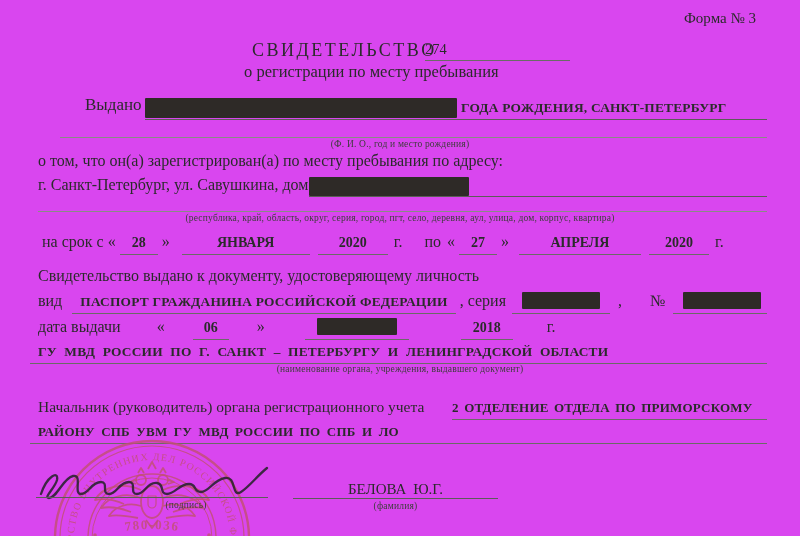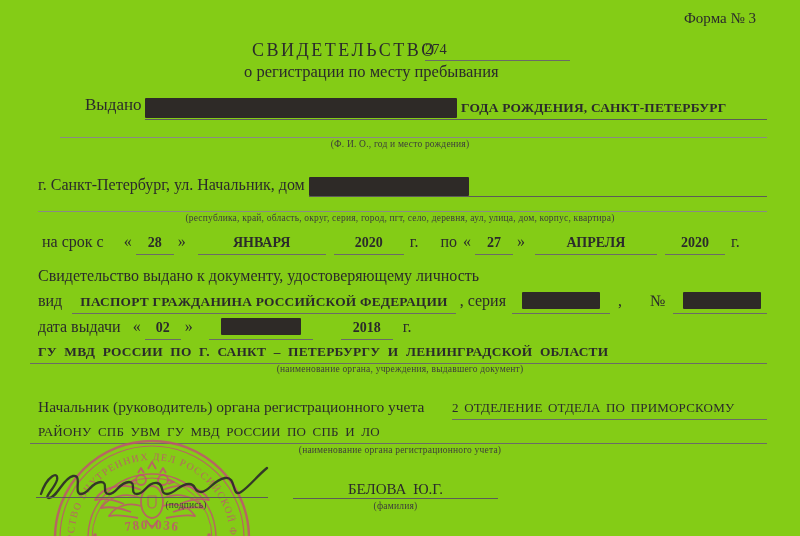--- a/index.html
+++ b/index.html
@@ -1,19 +1,19 @@
 <!DOCTYPE html>
 <html style="--stamp-color: #c25073;"><head>
 <meta charset="utf-8">
 <style>
   :root{ --stamp-color:#c25073; --ink:#2b2b2b; --line:#8a8a85; --uline:#6b6b66; }
   html,body{margin:0;padding:0;background:#e8e6e1;}
   .page{
     position:relative; width:800px; height:536px; overflow:hidden;
-    background:#84cc16; color:var(--ink);
+    background:#d946ef; color:var(--ink);
     font-family:"Liberation Serif","DejaVu Serif",serif;
     font-size:16px;
   }
   .abs{position:absolute;}
   .caption{font-size:9.5px; color:#3d3d3b; letter-spacing:.2px;}
   .center{text-align:center;}
   .hr{border-top:1px solid var(--line); height:0;}
   .redact{background:#2e2a27; border-radius:1px; display:inline-block;}
   .cell{display:inline-block; text-align:center; border-bottom:1px solid var(--uline);
         font-weight:bold; font-size:14px; padding-bottom:3px;}
@@ -36,30 +36,31 @@
   <div class="abs" style="top:62px; left:244px; font-size:16.5px;">о регистрации по месту пребывания</div>
 
   <div class="abs" style="top:95px; left:85px; font-size:17px;">Выдано</div>
   <div class="abs redact" style="top:98px; left:145px; width:312px; height:20px;"></div>
   <div class="abs smallcaps" style="top:100px; left:461px; font-weight:bold;">ГОДА РОЖДЕНИЯ, САНКТ-ПЕТЕРБУРГ</div>
   <div class="abs hr" style="top:119px; left:145px; right:33px; border-color:#5c5c58;"></div>
 
   <div class="abs hr" style="top:137px; left:60px; right:33px;"></div>
   <div class="abs caption center" style="top:139px; left:0; right:0;">(Ф. И. О., год и место рождения)</div>
 
+  <div class="abs" style="top:152px; left:38px;">о том, что он(а) зарегистрирован(а) по месту пребывания по адресу:</div>
 
-  <div class="abs" style="top:176px; left:38px;">г. Санкт-Петербург, ул. Начальник, дом</div>
+  <div class="abs" style="top:176px; left:38px;">г. Санкт-Петербург, ул. Савушкина, дом</div>
   <div class="abs redact" style="top:177px; left:309px; width:160px; height:19px;"></div>
   <div class="abs hr" style="top:196px; left:309px; right:33px; border-color:#5c5c58;"></div>
 
   <div class="abs hr" style="top:211px; left:38px; right:33px;"></div>
   <div class="abs caption center" style="top:213px; left:0; right:0;">(республика, край, область, округ, серия, город, пгт, село, деревня, аул, улица, дом, корпус, квартира)</div>
 
   <div class="abs flexrow" style="top:233px; left:42px; right:33px;">
-    <span style="margin-right:20px;">на срок с</span>
+    <span style="margin-right:4px;">на срок с</span>
     <span>«</span>
     <span class="cell" style="width:38px; margin:0 4px;">28</span>
     <span>»</span>
     <span class="cell" style="width:128px; margin-left:12px; margin-right:8px;">ЯНВАРЯ</span>
     <span class="cell" style="width:70px; margin-right:6px;">2020</span>
     <span style="margin-right:22px;">г.</span>
     <span style="margin-right:6px;">по</span>
     <span>«</span>
     <span class="cell" style="width:38px; margin:0 4px;">27</span>
     <span>»</span>
@@ -73,37 +74,36 @@
   <div class="abs flexrow" style="top:292px; left:38px; right:33px;">
     <span style="margin-right:10px;">вид</span>
     <span class="cell smallcaps" style="padding:0 8px 3px 8px;">ПАСПОРТ ГРАЖДАНИНА РОССИЙСКОЙ ФЕДЕРАЦИИ</span>
     <span style="margin-left:4px;">, серия</span>
     <span class="cell" style="width:98px; margin-left:6px;"><span class="redact" style="width:78px; height:17px; vertical-align:-3px;"></span></span>
     <span style="margin-left:8px;">,</span>
     <span style="margin-left:28px;">№</span>
     <span class="cell" style="flex:1; margin-left:8px; text-align:left; padding-left:10px;"><span class="redact" style="width:78px; height:17px; vertical-align:-3px;"></span></span>
   </div>
 
-  <div class="abs flexrow" style="top:318px; left:38px;">
+  <div class="abs flexrow" style="top:318px; left:38px;gap:24px;">
     <span style="margin-right:12px;">дата выдачи</span>
     <span>«</span>
-    <span class="cell" style="width:36px; margin:0 4px;">02</span>
+    <span class="cell" style="width:36px; margin:0 4px;">06</span>
     <span>»</span>
     <span class="cell" style="width:104px; margin-left:16px;"><span class="redact" style="width:80px; height:17px; vertical-align:-3px;"></span></span>
     <span class="cell" style="width:52px; margin-left:28px;">2018</span>
     <span style="margin-left:10px;">г.</span>
   </div>
 
   <div class="abs smallcaps" style="top:344px; left:30px; right:33px; border-bottom:1px solid var(--uline); padding:0 0 3px 8px; word-spacing:4px;">ГУ МВД РОССИИ ПО Г. САНКТ – ПЕТЕРБУРГУ И ЛЕНИНГРАДСКОЙ ОБЛАСТИ</div>
   <div class="abs caption center" style="top:364px; left:0; right:0;">(наименование органа, учреждения, выдавшего документ)</div>
 
   <div class="abs" style="top:398px; left:38px; font-size:15.5px;">Начальник (руководитель) органа регистрационного учета</div>
-  <div class="abs" style="top:400px; left:452px; right:33px; border-bottom:1px solid var(--uline); padding-bottom:3px; font-size:13px; font-weight:400; letter-spacing:.2px; word-spacing:2px;">2 ОТДЕЛЕНИЕ ОТДЕЛА ПО ПРИМОРСКОМУ</div>
-  <div class="abs" style="top:424px; left:30px; right:33px; border-bottom:1px solid var(--uline); padding:0 0 3px 8px; font-size:13px; font-weight:400; letter-spacing:.2px; word-spacing:3px;">РАЙОНУ СПБ УВМ ГУ МВД РОССИИ ПО СПБ И ЛО</div>
-  <div class="abs caption center" style="top:445px; left:0; right:0;">(наименование органа регистрационного учета)</div>
+  <div class="abs" style="top:400px; left:452px; right:33px; border-bottom:1px solid var(--uline); padding-bottom:3px; font-size:13px; font-weight:700; letter-spacing:.2px; word-spacing:2px;">2 ОТДЕЛЕНИЕ ОТДЕЛА ПО ПРИМОРСКОМУ</div>
+  <div class="abs" style="top:424px; left:30px; right:33px; border-bottom:1px solid var(--uline); padding:0 0 3px 8px; font-size:13px; font-weight:700; letter-spacing:.2px; word-spacing:3px;">РАЙОНУ СПБ УВМ ГУ МВД РОССИИ ПО СПБ И ЛО</div>
 
   <svg class="abs" style="top:436px; left:45px;" width="214" height="230" viewBox="0 0 214 230">
     <g stroke="var(--stamp-color)" fill="none" opacity="0.82">
       <circle cx="107" cy="102" r="97" stroke-width="2.4"></circle>
       <circle cx="107" cy="102" r="92" stroke-width="1.2"></circle>
       <circle cx="107" cy="102" r="64" stroke-width="1.4"></circle>
       <circle cx="107" cy="102" r="60" stroke-width="1"></circle>
       <path id="stamp-text-arc" d="M 33.7 128.7 A 78 78 0 1 1 180.3 128.7" stroke="none"></path>
       <path id="stamp-code-arc" d="M 58 100 Q 107 86 156 100" stroke="none"></path>
       <path d="M 42 116 Q 107 98 172 116" stroke-width="2" stroke-dasharray="2.5,5"></path>

